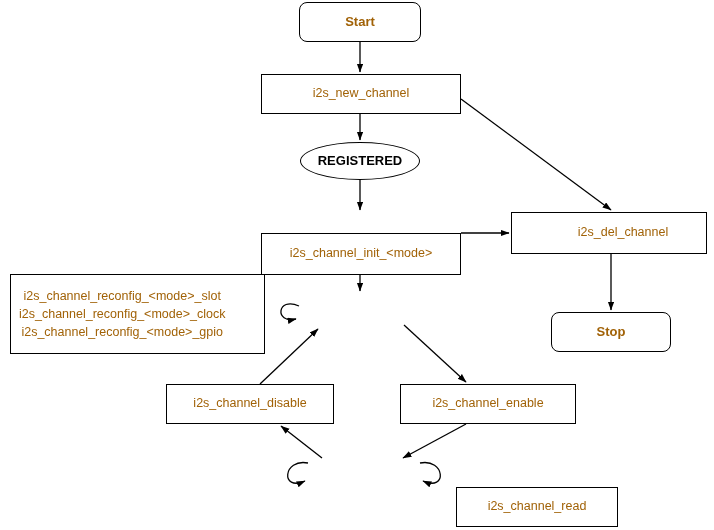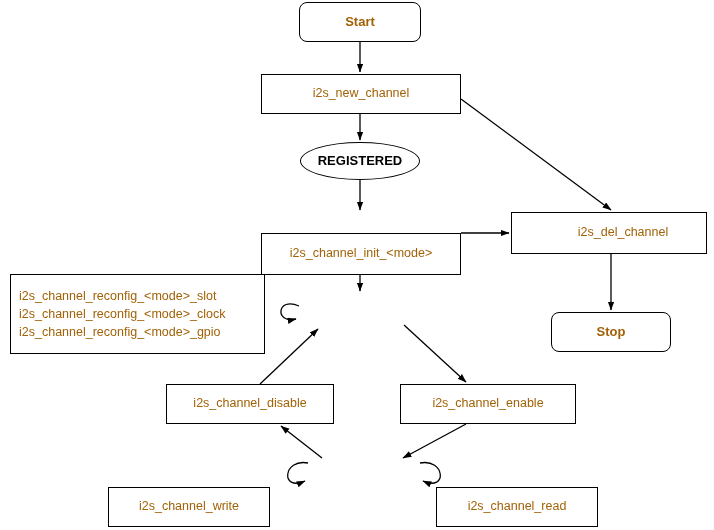--- a/index.html
+++ b/index.html
@@ -108,26 +108,25 @@
 
   <div class="node ellipse" style="left:300px; top:142px; width:120px; height:38px;">REGISTERED</div>
 
   <div class="node" style="left:261px; top:212px; width:200px; height:42px;margin-top:21px;">i2s_channel_init_&lt;mode&gt;</div>
 
   <div class="node" style="left:511px; top:212px; width:196px; height:42px;padding-left:28px;">i2s_del_channel</div>
 
   <div class="node rounded" style="left:551px; top:312px; width:120px; height:40px;">Stop</div>
 
 
-  <div class="node note" style="left:10px; top:274px; width:255px; height:80px;">i2s_channel_reconfig_&lt;mode&gt;_slot
+  <div class="node note" style="left:10px; top:274px; width:255px; height:80px;text-align:center;">i2s_channel_reconfig_&lt;mode&gt;_slot
 i2s_channel_reconfig_&lt;mode&gt;_clock
 i2s_channel_reconfig_&lt;mode&gt;_gpio</div>
 
   <div class="node" style="left:166px; top:384px; width:168px; height:40px;">i2s_channel_disable</div>
 
   <div class="node" style="left:400px; top:384px; width:176px; height:40px;">i2s_channel_enable</div>
 
 
-  <div class="node" style="left:108px; top:487px; width:162px; height:40px;">i2s_channel_write</div>
 
-  <div class="node" style="left:436px; top:487px; width:162px; height:40px;">i2s_channel_read</div>
+  <div class="node" style="left:456px; top:487px; width:162px; height:40px;">i2s_channel_read</div>
 
 </div>
 
 </body></html>

